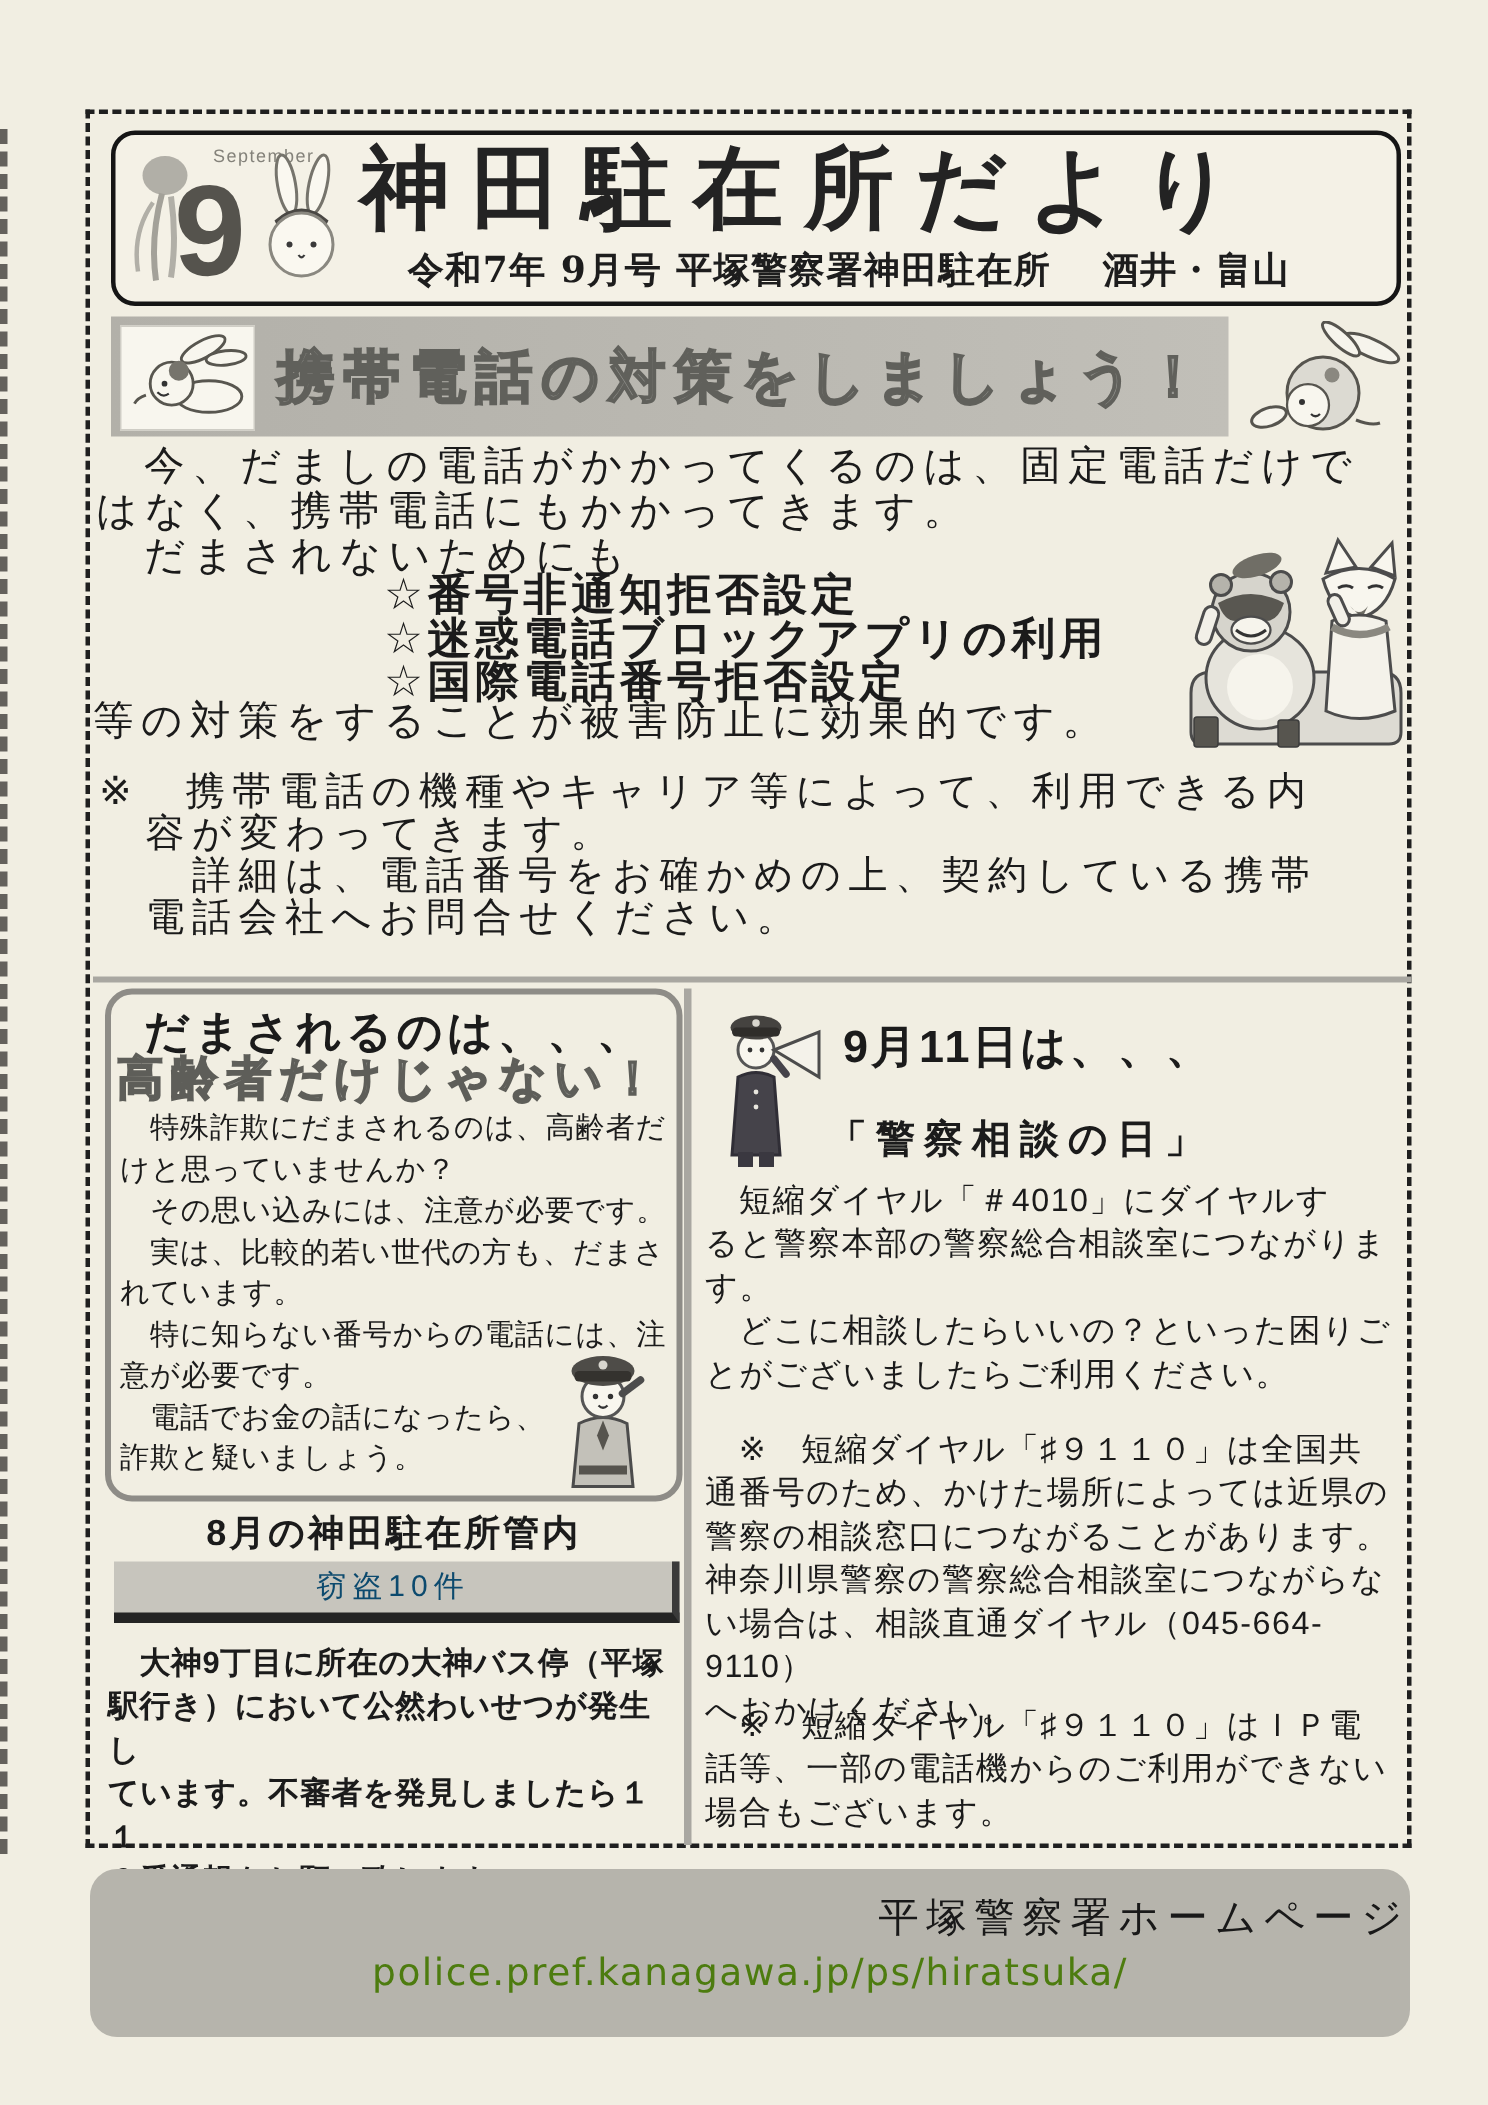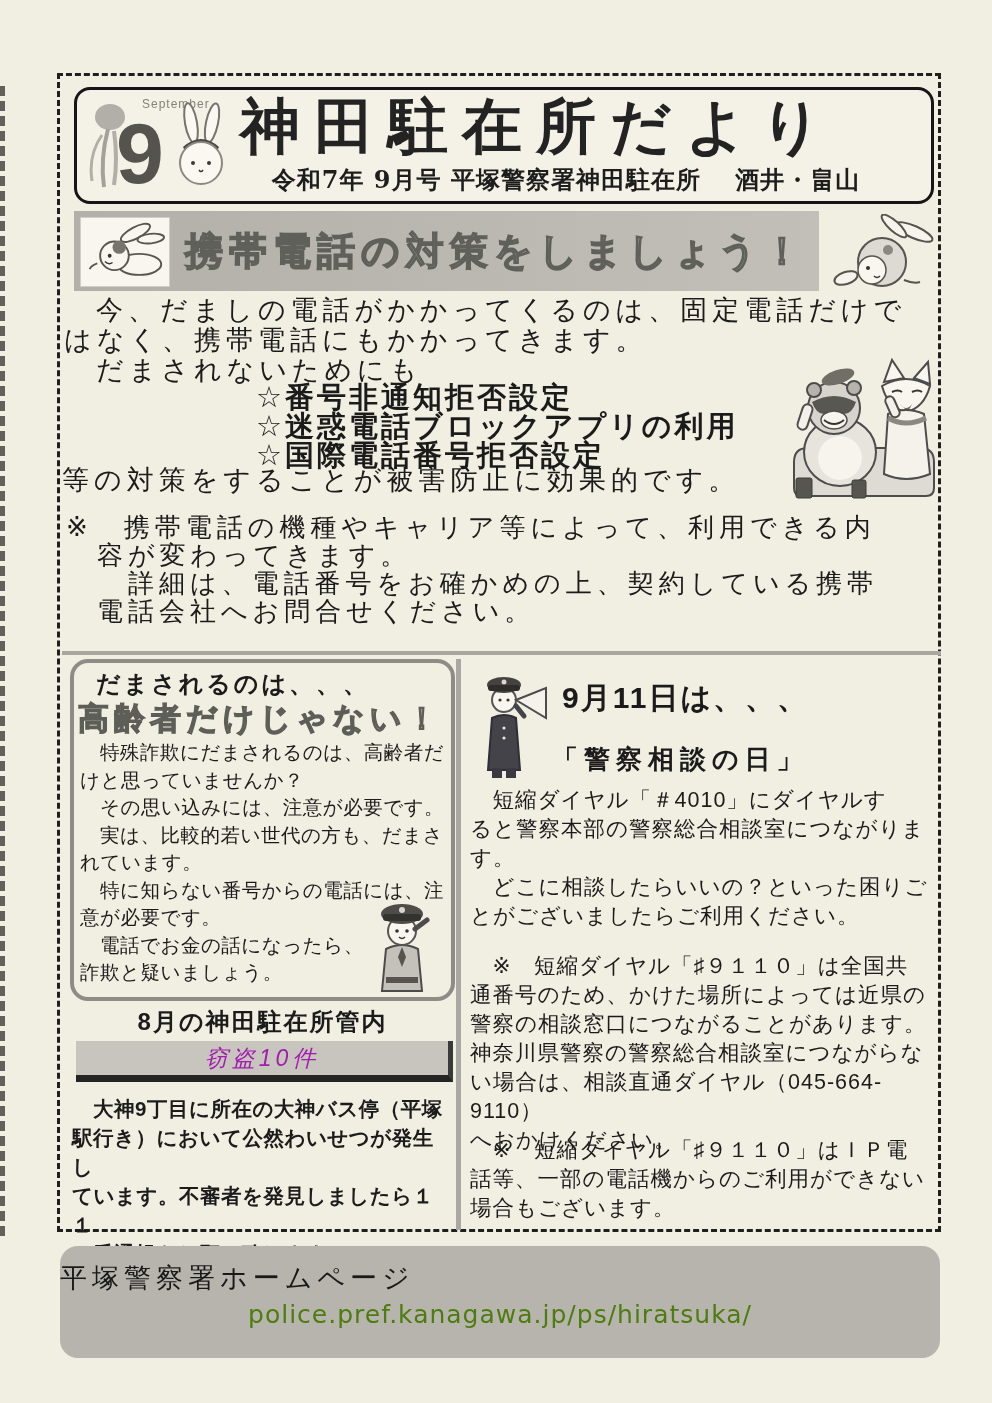--- a/index.html
+++ b/index.html
@@ -46,49 +46,49 @@
   .scammers{left:788px;top:352px;width:152px;height:152px;}
   .phone-note{left:66px;top:513px;width:880px;font-size:26px;font-weight:500;
     line-height:28px;letter-spacing:5px;}
 
   .divider-h{left:62px;top:651px;width:879px;height:4px;background:#a9a7a1;}
   .divider-v{left:456px;top:659px;width:5px;height:571px;background:#a9a7a1;}
 
   
   .fraud-box{left:70px;top:659px;width:385px;height:342px;box-sizing:border-box;
     border:4px solid #8e8c87;border-radius:18px;}
-  .fraud-lead{left:96px;top:668px;font-size:24px;font-weight:bold;letter-spacing:3px;}
+  .fraud-lead{left:96px;top:668px;font-size:30px;font-weight:bold;letter-spacing:3px;}
   .fraud-headline{left:78px;top:698px;font-size:31px;font-weight:bold;letter-spacing:5px;
     color:#9d9d99;-webkit-text-stroke:1.2px #5e5e59;}
   .fraud-body{left:80px;top:739px;width:366px;font-size:19.5px;font-weight:500;
     line-height:27.5px;letter-spacing:.5px;}
   .officer-salute{left:362px;top:893px;width:82px;height:100px;}
 
   .august-heading{left:70px;top:1006px;width:385px;text-align:center;
     font-size:24px;font-weight:bold;letter-spacing:2px;}
   .stat-bar{left:76px;top:1041px;width:372px;height:34px;box-sizing:content-box;
     background:#c7c5bd;border-bottom:7px solid #242424;border-right:5px solid #3a3a3a;
-    text-align:center;font-size:23px;letter-spacing:4px;line-height:34px;color:#a21caf;font-style:italic;}
+    text-align:center;font-size:20px;letter-spacing:4px;line-height:34px;color:#0c4a6e;}
   .august-body{left:72px;top:1094px;width:382px;font-size:20.5px;font-weight:bold;
     line-height:29px;letter-spacing:.5px;}
 
   
   .officer-megaphone{left:472px;top:672px;width:78px;height:108px;}
   .consult-date{left:562px;top:678px;font-size:30px;font-weight:bold;letter-spacing:2px;}
   .consult-headline{left:552px;top:742px;font-size:26px;font-weight:bold;letter-spacing:6px;}
   .consult-body{left:470px;top:786px;width:470px;font-size:21.5px;font-weight:500;
     line-height:29px;letter-spacing:1px;}
   .consult-note1{left:470px;top:952px;width:470px;font-size:21.5px;font-weight:500;
     line-height:29px;letter-spacing:1px;}
   .consult-note2{left:470px;top:1136px;width:470px;font-size:21.5px;font-weight:500;
     line-height:29px;letter-spacing:1px;}
 
   
   .footer-bar{left:60px;top:1246px;width:880px;height:112px;background:#b6b4ac;border-radius:18px;}
-  .footer-label{left:60px;top:1260px;width:880px;text-align:left;
+  .footer-label{left:60px;top:1260px;width:880px;text-align:right;
     font-size:27px;font-weight:500;letter-spacing:5px;color:#191919;}
   .footer-url{left:60px;top:1300px;width:880px;text-align:center;
     font-family:"DejaVu Sans",sans-serif;font-size:25px;letter-spacing:1px;color:#4d7c0f;}
 </style>
 </head>
 <body>
 
 <div class="abs edge-artifact"></div>
 
 <div class="abs frame"></div>

